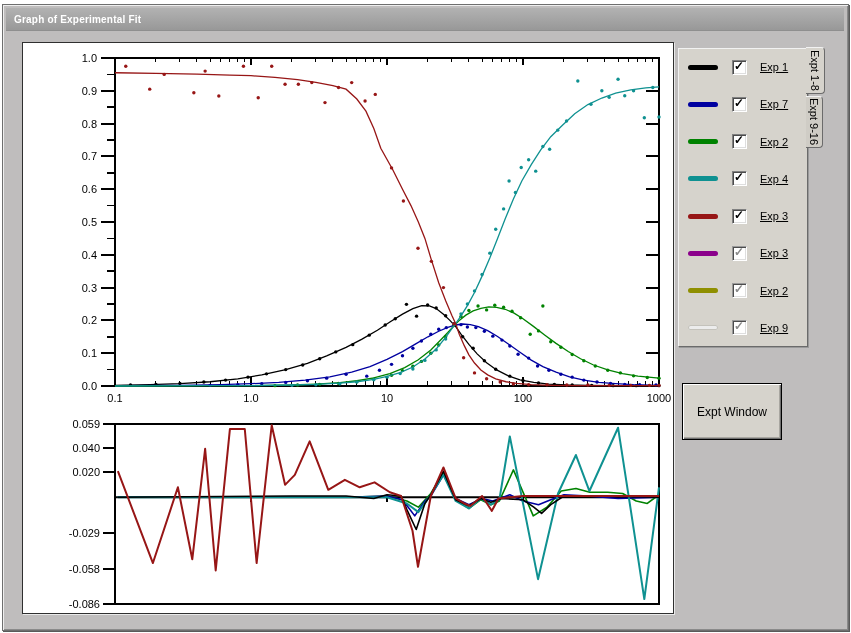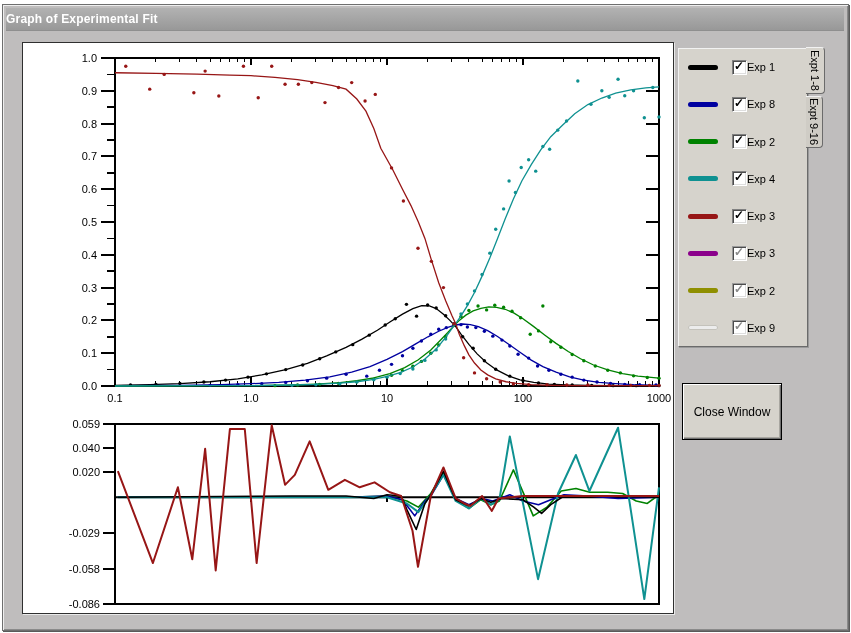--- a/index.html
+++ b/index.html
@@ -2,36 +2,36 @@
 <html><head>
 <meta charset="utf-8">
 <style>
   html,body{margin:0;padding:0;background:#fff;width:851px;height:633px;overflow:hidden;
     font-family:"Liberation Sans",sans-serif;}
   .window{position:absolute;left:2px;top:4px;width:845px;height:625px;background:#bfbdbd;
     border:1px solid #6e6e6e;box-shadow:inset 1px 1px 0 #efefef,inset -1px -1px 0 #8a8a8a,1px 1px 0 #5a5a5a;}
   .titlebar{position:absolute;left:3px;top:3px;right:4px;height:22px;
     background:linear-gradient(to bottom,#b2b2b2,#989898);
     display:flex;align-items:center;border-bottom:1px solid #8f8f8f;}
-  .titlebar span{color:#fff;font-size:12px;font-weight:bold;letter-spacing:.2px;}
+  .titlebar span{color:#fff;font-size:10px;font-weight:bold;padding-left:8px;letter-spacing:.2px;}
   .chart-panel{position:absolute;left:19px;top:37px;width:650px;height:570px;background:#fff;
     border:1px solid #2f2f2f;box-shadow:1px 1px 0 #e9e9e9;text-decoration:underline;}
   .chart-panel svg{display:block;}
   .legend-panel{position:absolute;left:675px;top:43px;width:128px;height:281px;background:#d6d3cc;
     border:1px solid;border-color:#f2f2f2 #6b6b6b #6b6b6b #f2f2f2;box-shadow:1px 1px 0 #9a9a9a;
     display:flex;flex-direction:column;justify-content:space-between;padding:8px 0;box-sizing:content-box;}
   .lrow{display:flex;align-items:center;height:20px;padding-left:9px;}
   .sw{width:30px;height:5px;border-radius:3px;flex:none;}
   .cb{width:13px;height:13px;background:#fff;margin-left:14px;flex:none;position:relative;
     border:1px solid;border-color:#808080 #fff #fff #808080;
     box-shadow:inset 1px 1px 0 #4c4c4c,inset -1px -1px 0 #dedede;}
   .cb .mk{position:absolute;left:1px;top:-2px;font-size:12px;font-weight:bold;color:#000;line-height:15px;}
   .cb.dis .mk{color:#8a8a8a;}
   .cb.dis{border-color:#9a9a9a #fff #fff #9a9a9a;}
-  .lbl{font-size:11px;color:#000;white-space:nowrap;}
+  .lbl{margin-left:13px;font-size:11px;color:#000;white-space:nowrap;text-decoration:underline;}
   .tab{position:absolute;background:#d6d3cc;border:1px solid;border-color:#f2f2f2 #6b6b6b #6b6b6b #d6d3cc;
     border-left:none;border-radius:0 4px 4px 0;
     writing-mode:vertical-rl;text-orientation:mixed;font-size:11px;color:#000;
     display:flex;align-items:center;justify-content:center;}
   .tab1{left:803px;top:42px;width:18px;height:45px;z-index:3;}
   .tab2{left:803px;top:91px;width:16px;height:50px;z-index:1;background:#cfccc5;}
   .close-btn{position:absolute;left:679px;top:378px;width:100px;height:57px;background:#d6d3cc;
     border:1px solid #000;box-shadow:inset 1px 1px 0 #ffffff,inset -1px -1px 0 #6f6f6f,inset -2px -2px 0 #a8a6a0;
     font-family:"Liberation Sans",sans-serif;font-size:12px;color:#000;cursor:default;}
   text{font-family:"Liberation Sans",sans-serif;fill:#000;}
@@ -408,21 +408,21 @@
         <span class="cb">
           <span class="mk">✓</span>
         </span>
         <span class="lbl">Exp 1</span>
       </div>
       <div class="lrow">
         <span class="sw" style="background: rgb(0, 0, 160);"></span>
         <span class="cb">
           <span class="mk">✓</span>
         </span>
-        <span class="lbl">Exp 8</span>
+        <span class="lbl">Exp 7</span>
       </div>
       <div class="lrow">
         <span class="sw" style="background: rgb(0, 130, 0);"></span>
         <span class="cb">
           <span class="mk">✓</span>
         </span>
         <span class="lbl">Exp 2</span>
       </div>
       <div class="lrow">
         <span class="sw" style="background: rgb(15, 145, 145);"></span>
@@ -461,14 +461,14 @@
       </div>
     </div>
 
   <div class="tab tab1">
     <span>Expt 1-8</span>
   </div>
   <div class="tab tab2">
     <span>Expt 9-16</span>
   </div>
 
-  <button class="close-btn">Close Window</button>
+  <button class="close-btn">Expt Window</button>
 </div>
 
 </body></html>

